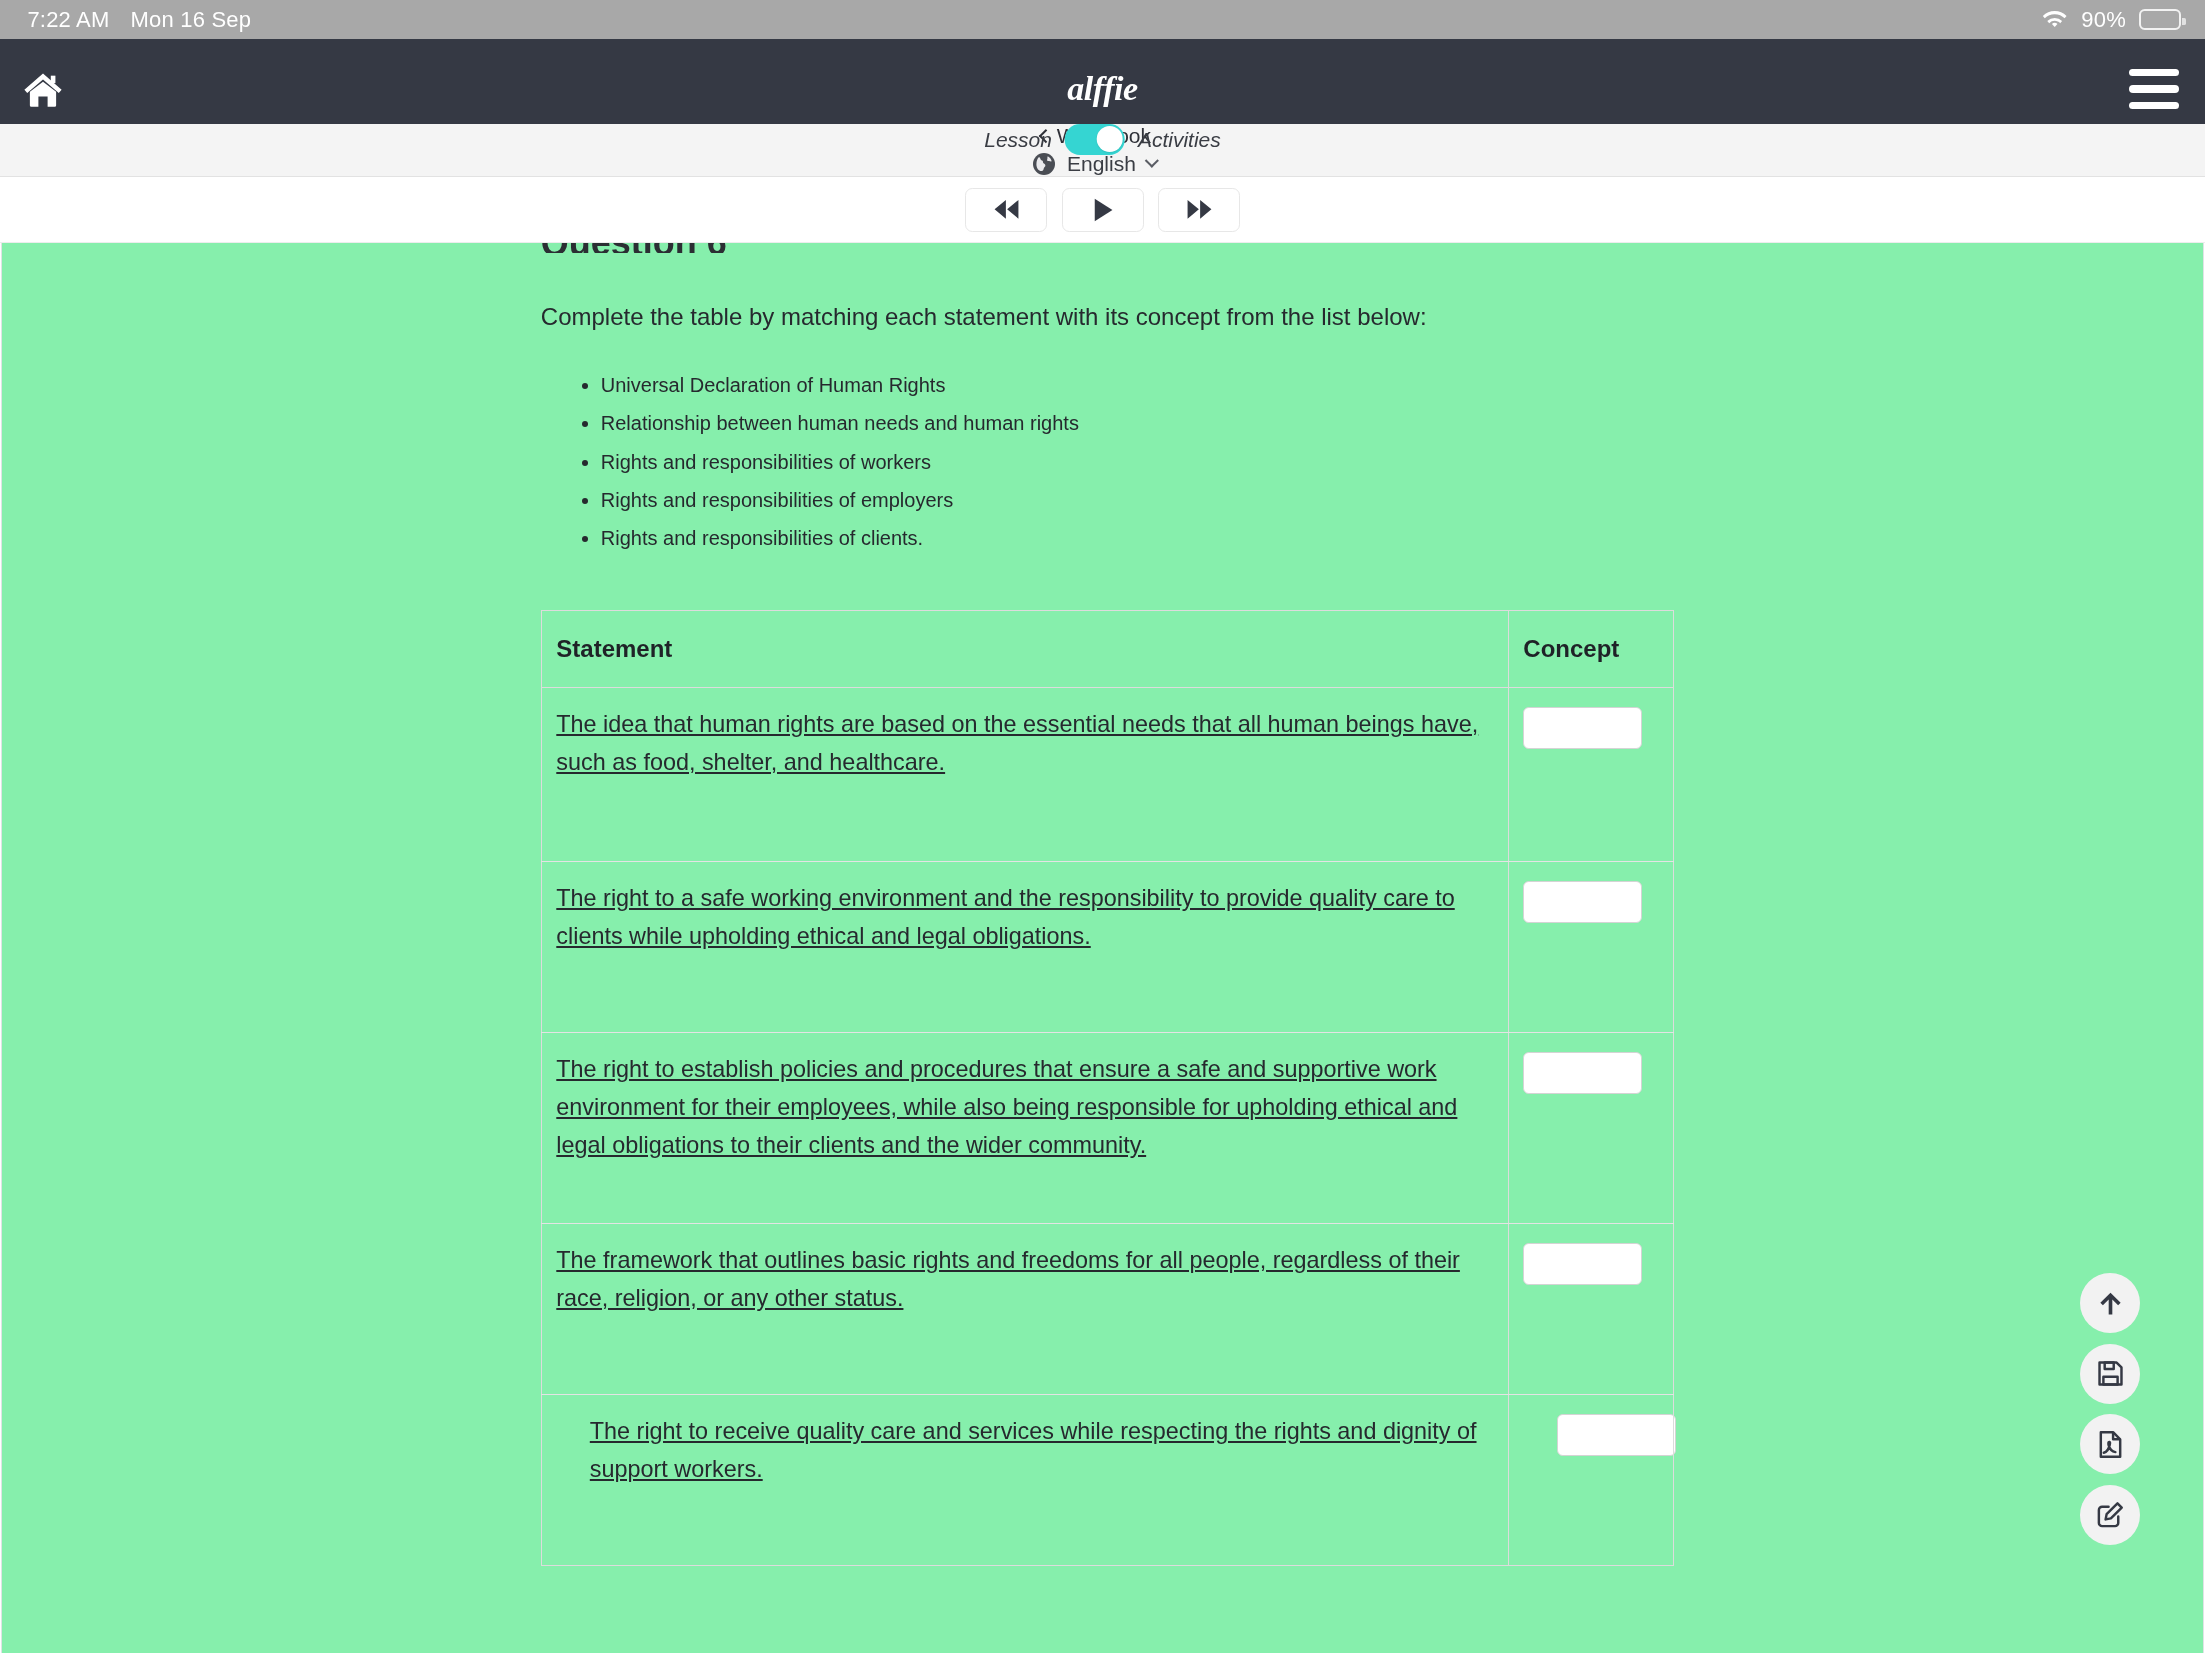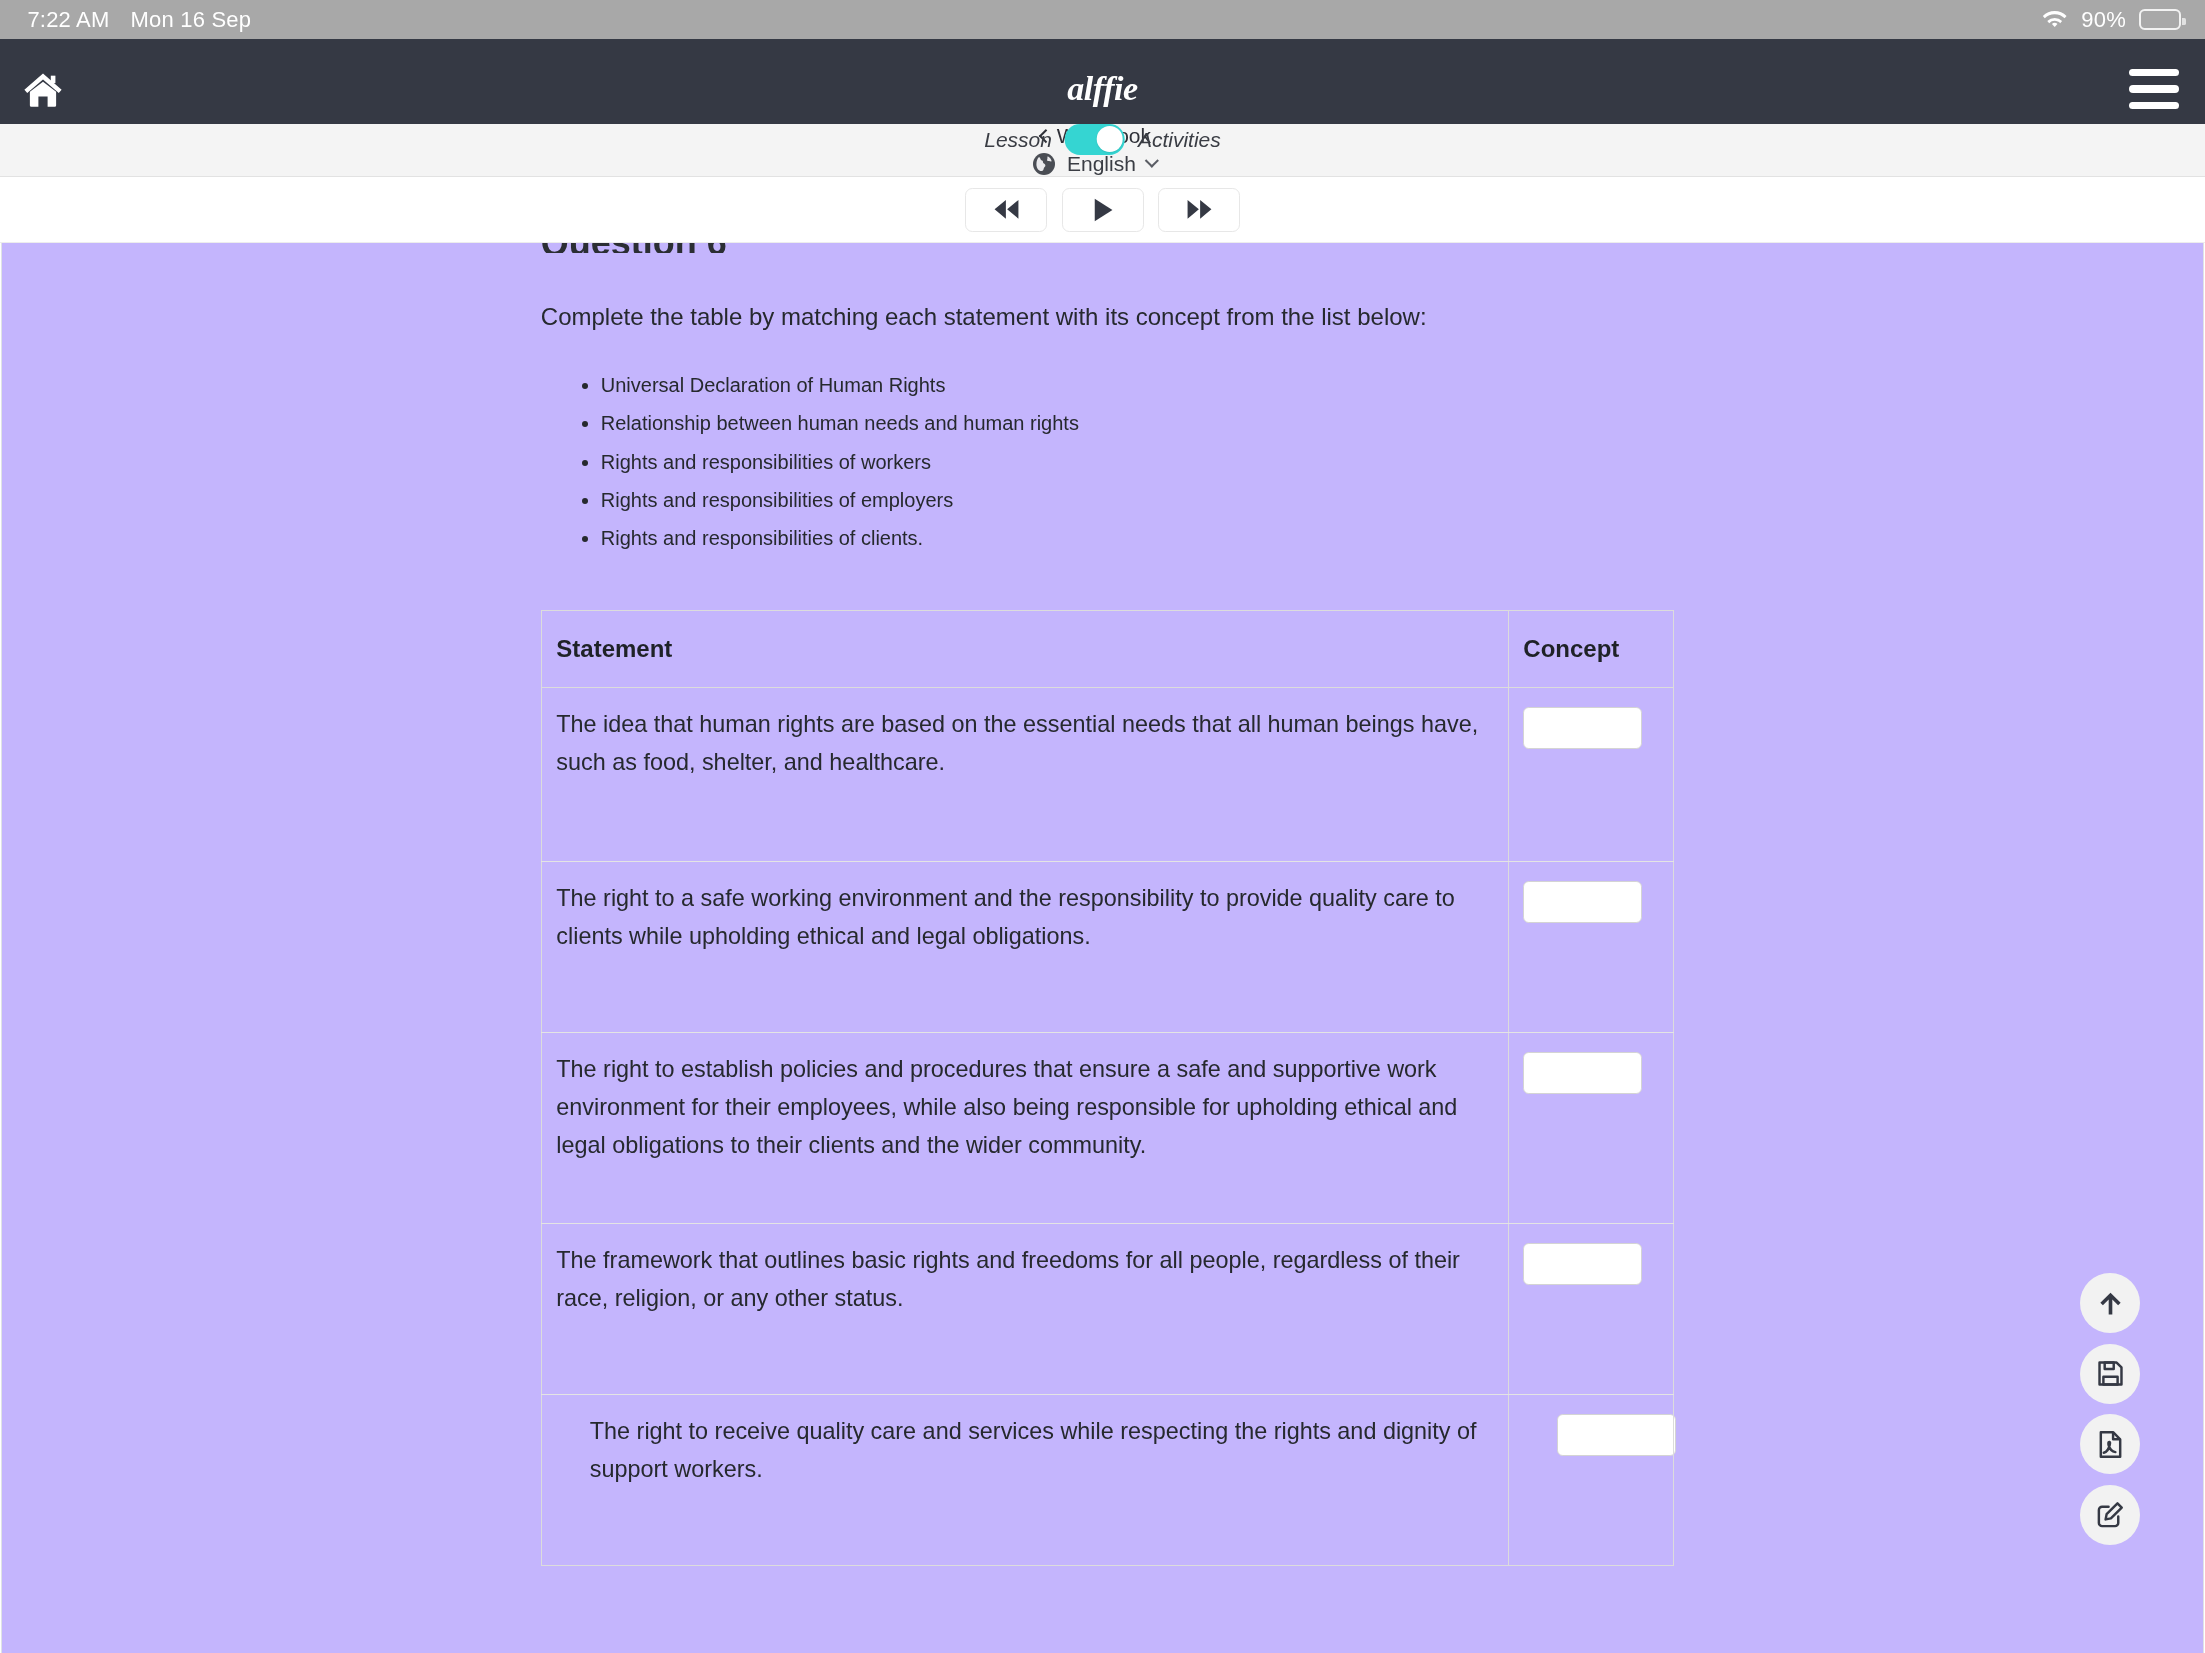--- a/index.html
+++ b/index.html
@@ -142,21 +142,21 @@
     border-radius: 7.3px;
     display: flex; align-items: center; justify-content: center;
     cursor: pointer;
   }
   .media-btn svg { fill: #353944; }
 
   
   .content-frame {
     position: relative;
     height: 1410px;
-    background: #c4b5fd;
+    background: #86efac;
     border-left: 0.8px solid #dfe3e5;
     border-right: 0.8px solid #dfe3e5;
     margin: 0 0.8px;
     overflow: hidden;
   }
   .content-inner {
     padding: 0 0 0 539px;
     max-width: 1695px;
   }
   .q-title {
@@ -202,20 +202,21 @@
   }
   .match-table th:last-child { border-right: none; }
   .match-table td {
     font-size: 23.4px;
     color: #26292e;
     line-height: 1.62;
     padding: 18px 18px 18px 14.5px;
     border-bottom: 0.8px solid #e4e4e4;
     border-right: 0.8px solid #dcdcdc;
     vertical-align: top;
+    text-decoration: underline;
   }
   .match-table td:last-child { border-right: none; }
   .match-table tr:last-child td { border-bottom: none; padding-left: 48px; }
   .col-statement { width: 967px; }
   .col-concept { width: 165px; }
   .concept-input {
     width: 119px; height: 42px;
     border: 0.8px solid #d4d4d4;
     border-radius: 5.7px;
     background: #ffffff;

